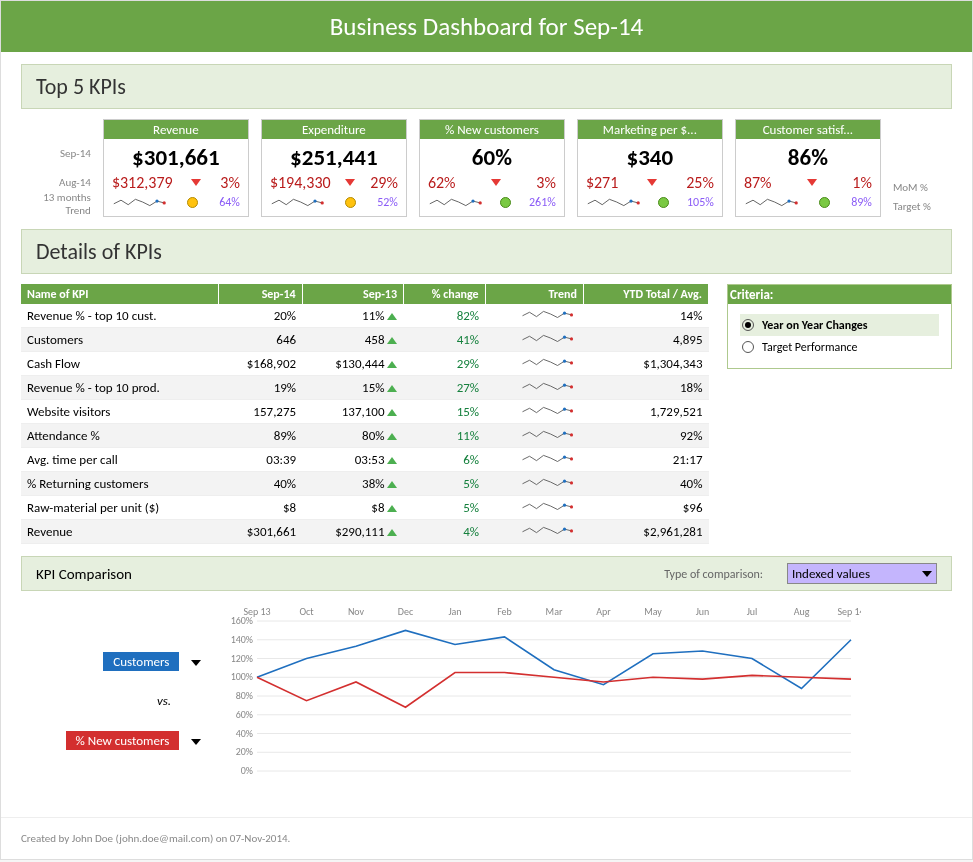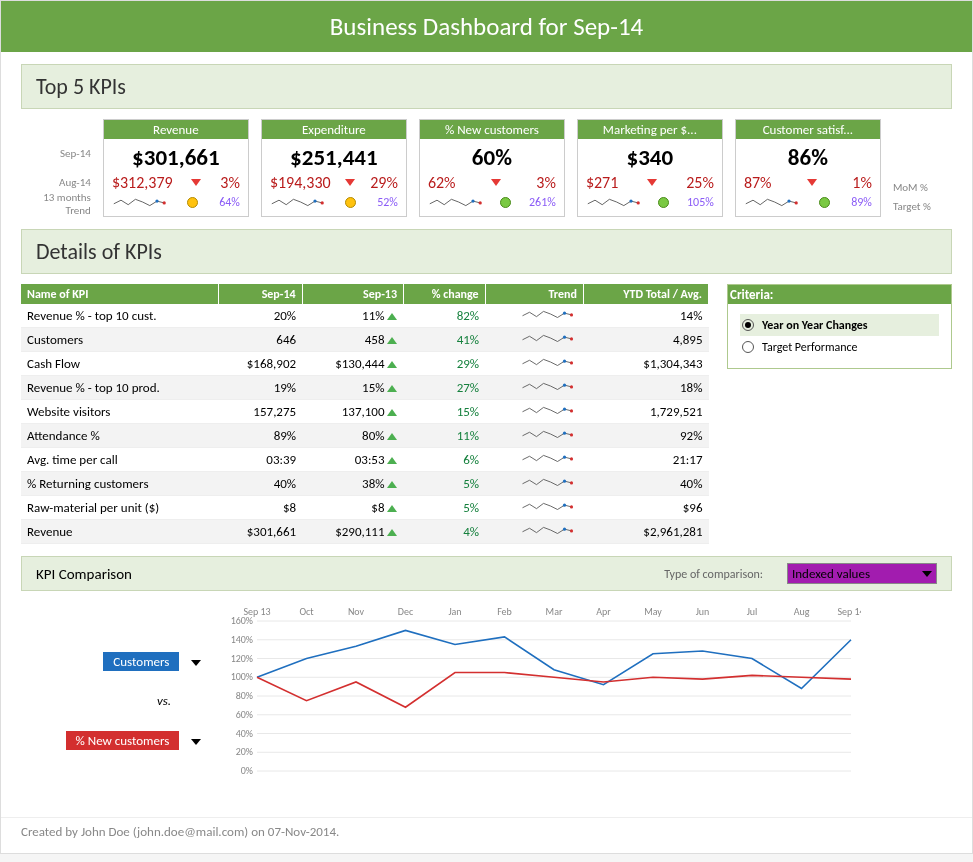--- a/index.html
+++ b/index.html
@@ -40,30 +40,30 @@
 .panel-box{border:1px solid #aec98e;margin-bottom:12px;background:#fff}
 .panel-box .ph{background:#6BA547;color:#fff;text-align:left;padding:2px;font-size:13px;font-weight:700}
 .panel-box .pb{padding:10px 12px}
 .radio-row{display:flex;align-items:center;gap:8px;font-size:12px;padding:4px 2px;cursor:pointer}
 .radio-row.sel{background:#E6EFDE;font-weight:700}
 .radio{width:12px;height:12px;border:1px solid #555;border-radius:50%;display:inline-flex;align-items:center;justify-content:center}
 .radio.on::after{content:'';width:6px;height:6px;background:#000;border-radius:50%}
 .compare-hdr{display:flex;justify-content:space-between;align-items:center;background:#E6EFDE;border:1px solid #c8d6b6;padding:6px 14px}
 .compare-hdr .ttl{font-size:15px;font-weight:300}
 .cmp-ctrl{display:flex;align-items:center;gap:24px;font-size:12px;color:#666}
-.combo{border:1px solid #888;background:#a21caf;padding:2px 4px;width:150px;display:flex;justify-content:space-between;align-items:center;font-size:13px;color:#000}
+.combo{border:1px solid #888;background:#c4b5fd;padding:2px 4px;width:150px;display:flex;justify-content:space-between;align-items:center;font-size:13px;color:#000}
 .chart-row{display:flex;margin-top:12px;gap:20px}
 .cmp-left{width:180px;display:flex;flex-direction:column;justify-content:center;gap:22px;align-items:flex-end;text-align:right}
 .tag{color:#fff;padding:2px 10px;font-size:13px;display:inline-flex;align-items:center;gap:16px}
 .tag.blue{background:#1F6FBF}
 .tag.red{background:#D32F2F}
 .dd-tri{border-top:6px solid #000;border-left:5px solid transparent;border-right:5px solid transparent;display:inline-block;margin-left:8px}
 .vs{font-style:italic;font-size:13px;padding-right:30px}
 .chart-area{flex:1}
-.footer{font-size:13px;color:#888;padding:6px 20px 14px;border-top:1px solid #eee;margin-top:20px}
+.footer{font-size:11px;color:#888;padding:14px 20px 14px;border-top:1px solid #eee;margin-top:20px}
 svg text{font-size:10px;fill:#888}
 </style>
 </head>
 <body>
 <div class="main">
 
 <div class="title-bar">Business Dashboard for Sep-14</div>
 
 <div class="section">
   <div class="section-hdr">Top 5 KPIs</div>

